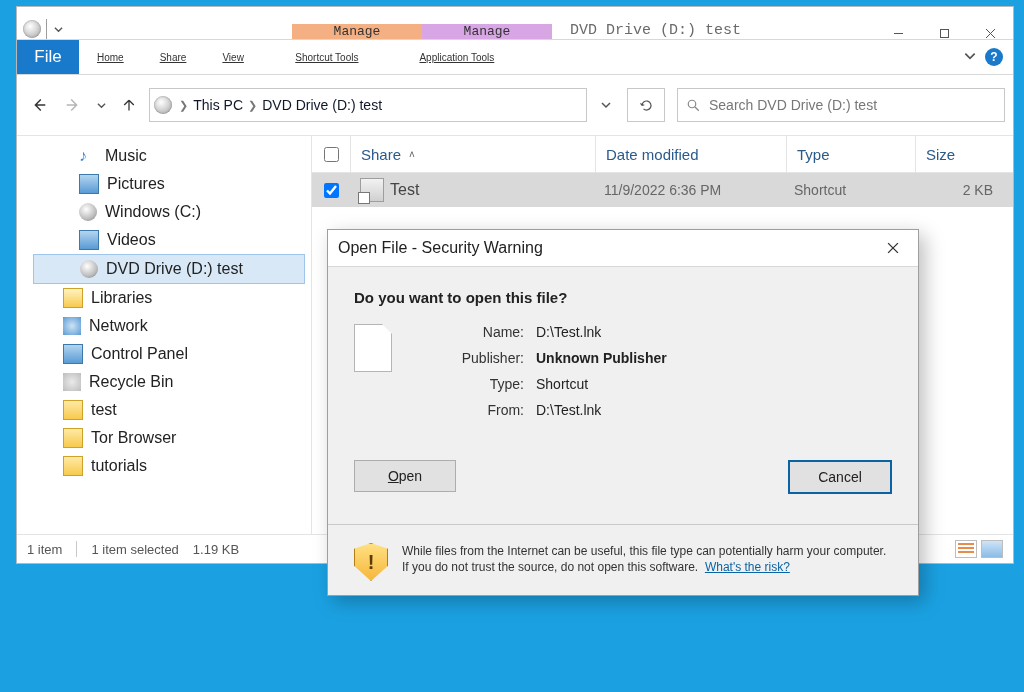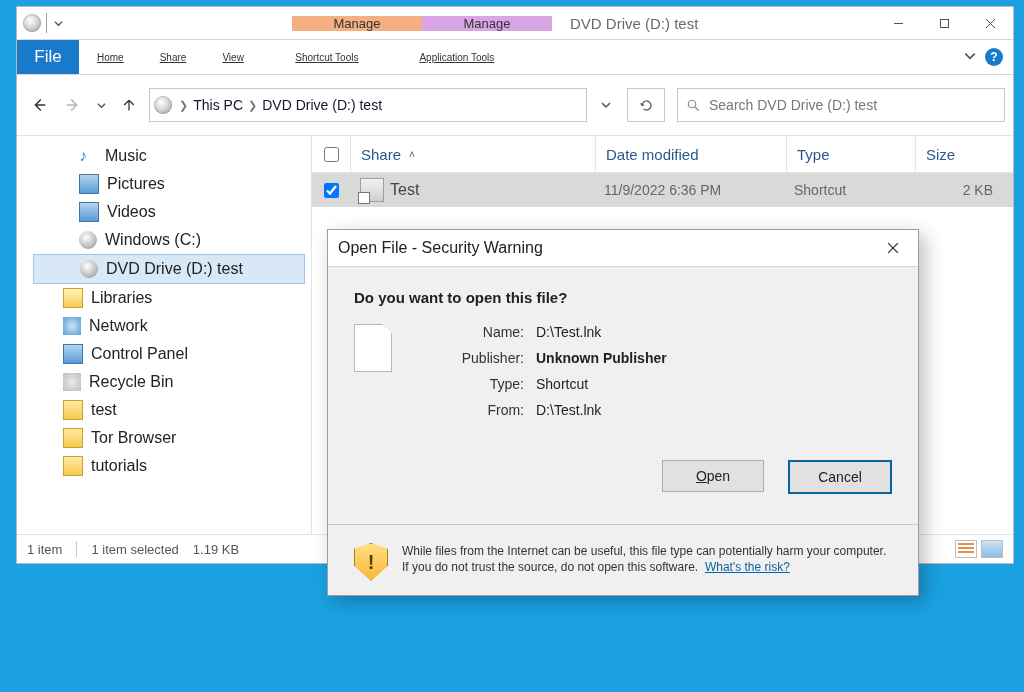--- a/index.html
+++ b/index.html
@@ -19,22 +19,23 @@
     height: 556px;
     background: #fff;
     border: 1px solid #b8b8b8;
     display: flex;
     flex-direction: column;
   }
   
   .titlebar {
     height: 32px;
     display: flex;
-    align-items: center;
+    align-items: flex-end;
     border-bottom: 1px solid #d8d8d8;
+    font-family: Liberation Mono, monospace;
   }
   .tb-left { display: flex; align-items: center; padding-left: 6px; }
   .drive-icon-round {
     width: 18px; height: 18px; border-radius: 50%;
     background: radial-gradient(circle at 40% 35%, #fff 0%, #d6d6d6 45%, #9e9e9e 100%);
     box-shadow: inset 0 0 2px rgba(0,0,0,.4);
   }
   .qat-divider { width: 1px; height: 20px; background: #9e9e9e; margin: 0 5px; align-self: center;}
   .qat-dd {
     width: 12px; align-self: center; height: 18px;
@@ -268,21 +269,21 @@
     border-style: solid;
     border-width: 0 10px 10px 0;
     border-color: transparent #f0f0f0 transparent transparent;
   }
   .dlg-fields { flex:1; }
   .fld { display:flex; margin-bottom: 10px; font-size: 14px;}
   .fld-label { width: 100px; text-align: right; color:#333; padding-right: 12px;}
   .fld-value { color:#222; }
   .fld-value.bold { font-weight: 600;}
   .dlg-buttons {
-    display:flex; justify-content:flex-end; gap: 24px;
+    display:flex; justify-content:space-between; gap: 24px;
     padding: 8px 26px 24px 26px;
   }
   .btn {
     width: 100px; height: 30px;
     background: #e1e1e1;
     border: 1px solid #adadad;
     display:flex; align-items:center; justify-content:center;
     font-size: 14px; color:#222;
   }
   .btn.default { border: 2px solid #0a64a4; }
@@ -416,26 +417,26 @@
     <div class="tree">
       <div class="tree-item child">
           <span class="ico music">♪</span>
           <span>Music</span>
         </div>
       <div class="tree-item child">
           <span class="ico pic"></span>
           <span>Pictures</span>
         </div>
       <div class="tree-item child">
+          <span class="ico disk"></span>
+          <span>Windows (C:)</span>
+        </div>
+      <div class="tree-item child">
           <span class="ico vid"></span>
           <span>Videos</span>
-        </div>
-      <div class="tree-item child">
-          <span class="ico disk"></span>
-          <span>Windows (C:)</span>
         </div>
       <div class="tree-item child selected">
           <span class="ico disk"></span>
           <span>DVD Drive (D:) test</span>
         </div>
       <div class="tree-item">
           <span class="ico lib"></span>
           <span>Libraries</span>
         </div>
       <div class="tree-item">

